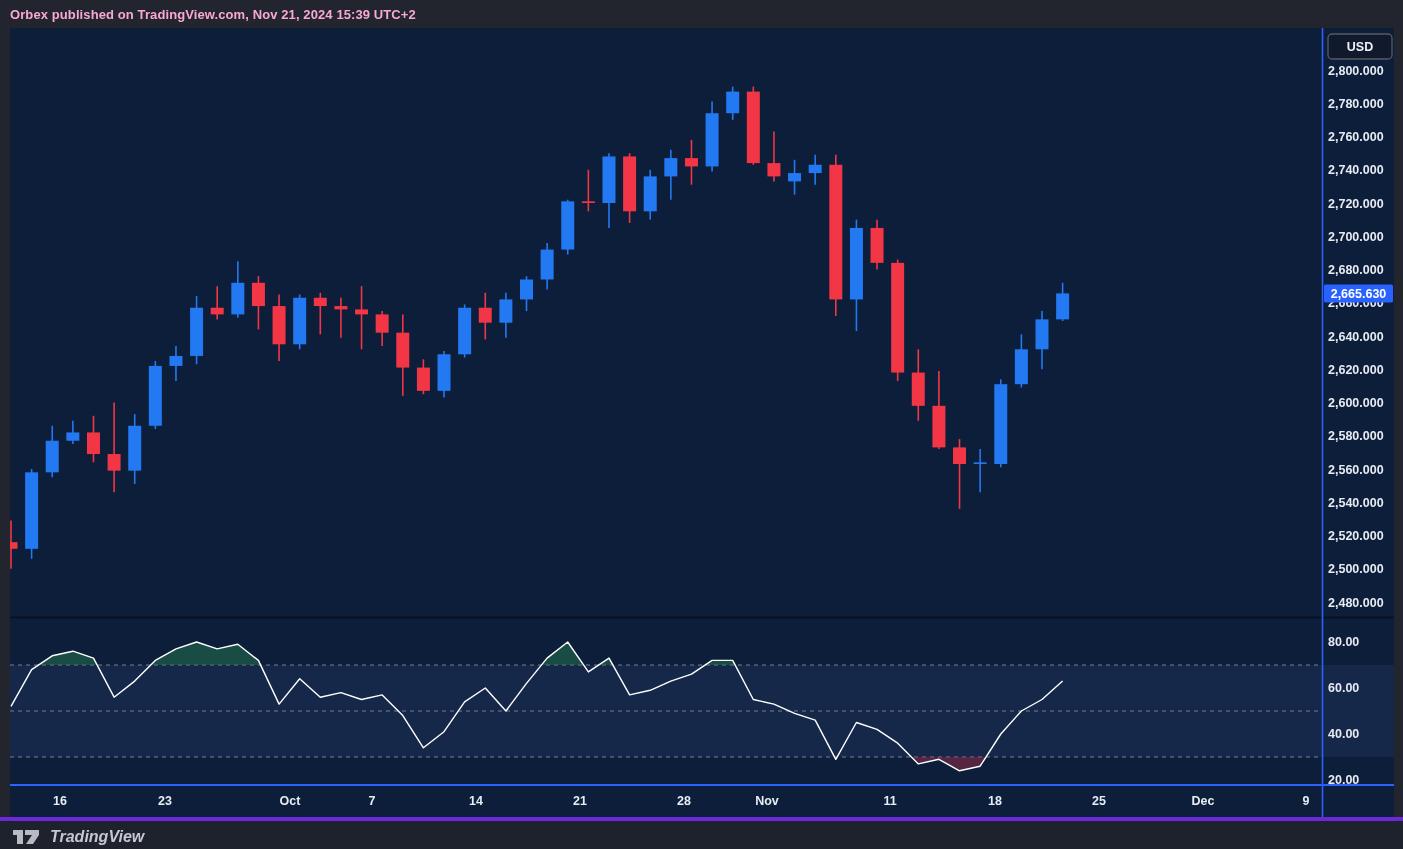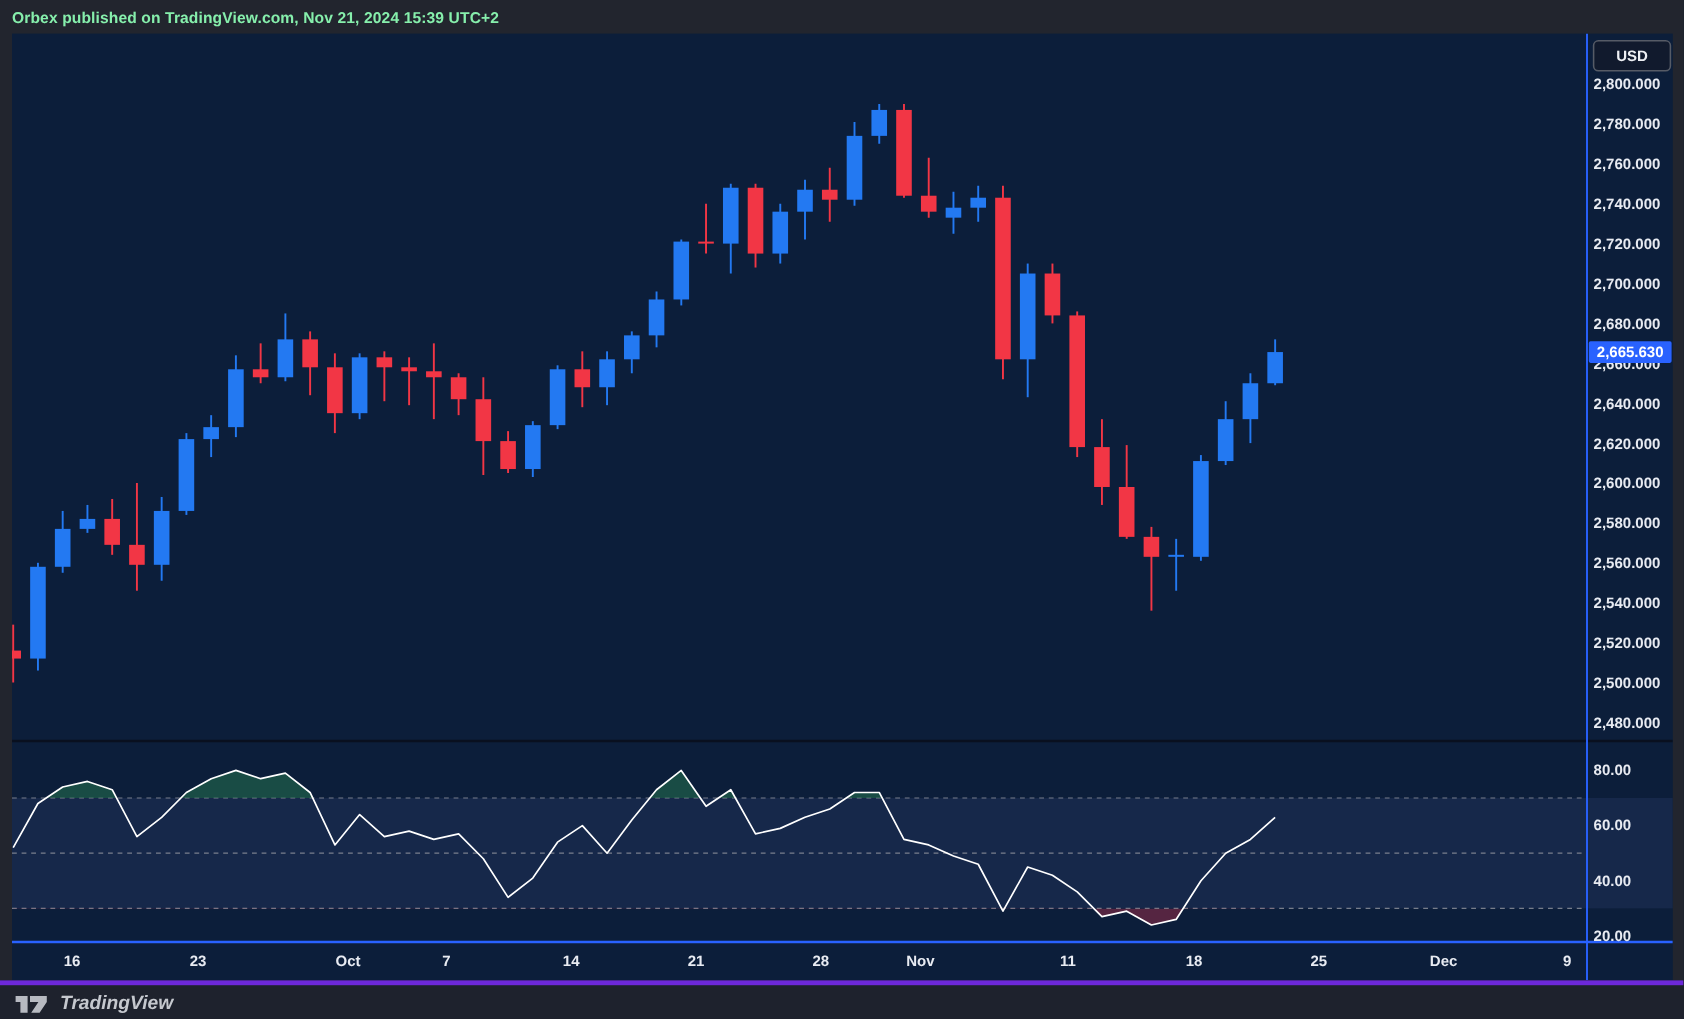--- a/index.html
+++ b/index.html
@@ -1,19 +1,19 @@
 <!DOCTYPE html>
 <html><head>
 <meta charset="utf-8">
 <style>
   html,body{margin:0;padding:0;background:#22252e;width:1403px;height:849px;overflow:hidden;
     font-family:"Liberation Sans","DejaVu Sans",sans-serif;}
   #stage{position:relative;width:1403px;height:849px;background:#22252e;}
   #header{position:absolute;left:0;top:0;width:1403px;height:28px;display:flex;align-items:center;}
-  #header span{margin-left:10px;font-size:13px;font-weight:700;color:#86efac;letter-spacing:.1px;}
+  #header span{margin-left:10px;font-size:13px;font-weight:700;color:#f9a8d4;letter-spacing:.1px;}
   #panel{position:absolute;left:10px;top:28px;width:1384px;height:789px;background:#0c1e3a;}
   #chart-svg{position:absolute;left:0;top:0;}
   #footer{position:absolute;left:0;top:817px;width:1403px;height:32px;background:#1e222d;
     display:flex;align-items:center;border-top:4px solid #6d28d9;font-style:italic;}
   #footer .brand{margin-left:8px;font-size:16px;font-weight:700;color:#c5c8ce;}
   text{font-family:"Liberation Sans","DejaVu Sans",sans-serif;}
 </style>
 </head>
 <body>
 

